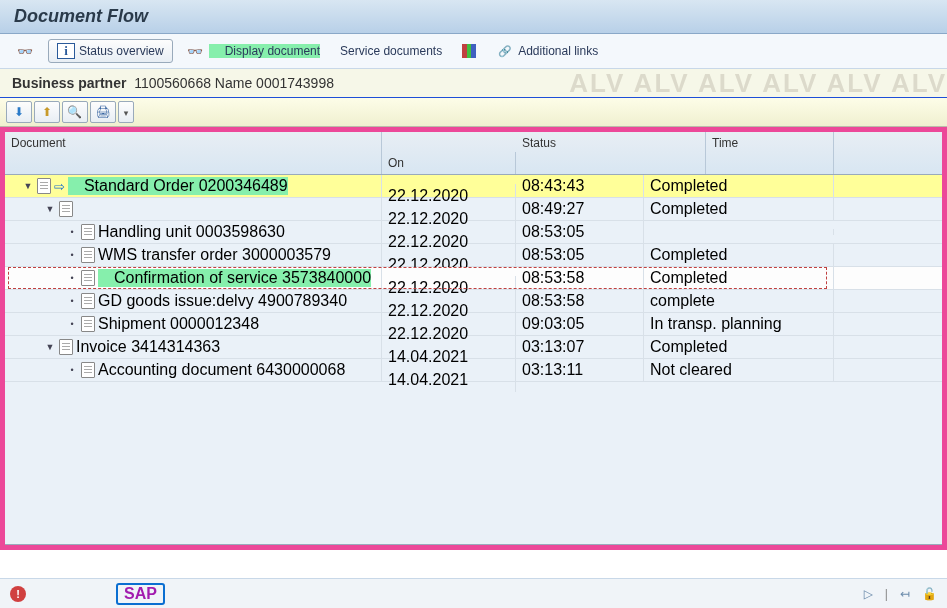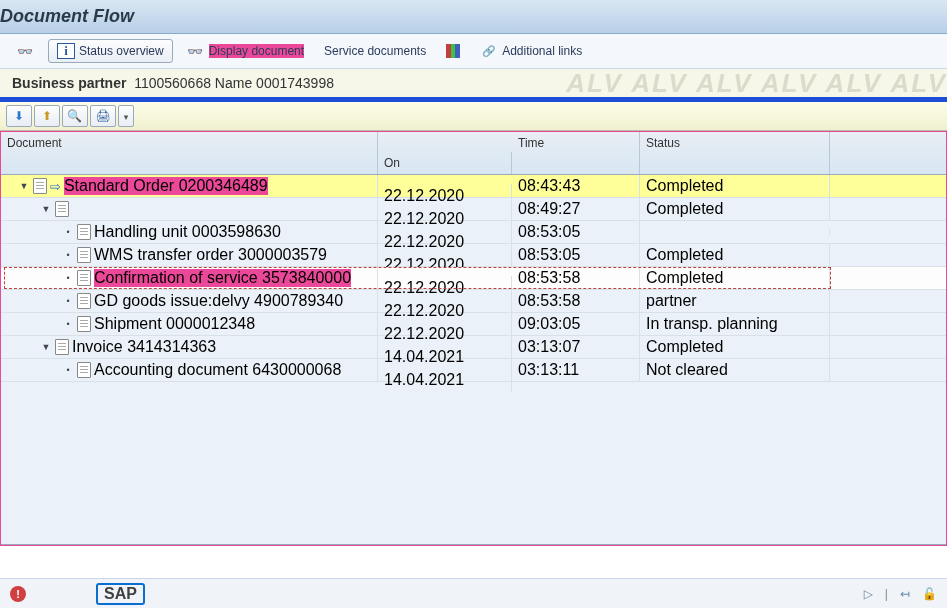--- a/index.html
+++ b/index.html
@@ -1,29 +1,29 @@
 <!DOCTYPE html>
 <html><head>
 <meta charset="utf-8">
 <style>
   * { box-sizing: border-box; font-family: Arial, sans-serif; }
   body { margin: 0; width: 947px; height: 608px; background: #fff; overflow: hidden; }
-  .title-bar { background: linear-gradient(#d8e6f2, #b8d0e8); padding: 6px 0; border-bottom: 1px solid #8aa8c8; }
+  .title-bar { background: linear-gradient(#d8e6f2, #b8d0e8); padding: 6px 14px; border-bottom: 1px solid #8aa8c8; }
   .title-bar h1 { margin: 0; font-size: 18px; font-style: italic; font-weight: bold; color: #2a3a4a; }
   .toolbar { background: #f4f8fc; padding: 5px 10px; border-bottom: 1px solid #c8d8e8; display: flex; align-items: center; gap: 8px; }
   .tbtn { display: inline-flex; align-items: center; gap: 4px; background: linear-gradient(#fdfdfd,#e8eef4); border: 1px solid #9ab; border-radius: 3px; padding: 3px 8px; font-size: 12px; cursor: pointer; color: #2a3a5a; }
   .tlink { display: inline-flex; align-items: center; gap: 4px; font-size: 12px; color: #2a3a5a; cursor: pointer; padding: 3px 6px; }
-  .highlight-y { background: #ec4899; }
+  .highlight-y { background: #86efac; padding-left: 16px; }
   .icon-box { display:inline-flex; width:18px; height:16px; align-items:center; justify-content:center; font-size:12px; }
-  .bp-row { background: #f6f7e8; padding: 6px 12px; border-bottom: 5px solid #1d4ed8; font-size: 14px; color: #333; position:relative; }
+  .bp-row { background: #f6f7e8; padding: 6px 12px; border-bottom: 1px solid #1d4ed8; font-size: 14px; color: #333; position:relative; }
   .bp-row b { font-weight: bold; }
-  .alv-water { position:absolute; right:0; top:0; bottom:0; font-size:26px; font-weight:bold; font-style:italic; color:#ccc8b8; letter-spacing:2px; display:flex; align-items:center; overflow:hidden; opacity:.6;}
+  .alv-water { position:absolute; right:0; top:0; bottom:0; font-size:26px; font-weight:bold; color:#ccc8b8; letter-spacing:2px; display:flex; align-items:center; overflow:hidden; opacity:.6;}
   .tree-toolbar { background: linear-gradient(#fdfde8,#f0f0d0); padding: 3px 6px; border-bottom:1px solid #bba; display:flex; gap:2px; }
   .mini-btn { width:26px; height:22px; background: linear-gradient(#fdfdfd,#e8eef4); border:1px solid #9ab; border-radius:2px; display:inline-flex; align-items:center; justify-content:center; cursor:pointer; font-size:12px; color:#2a5a9a;}
-  .grid-wrap { border:1px solid #ec4899; margin:0; }
+  .grid-wrap { border:5px solid #ec4899; margin:0; }
   .grid-header { display:flex; background: linear-gradient(#e8eef4,#d8e6f2); border-bottom:1px solid #9ab; font-size:12px; color:#333;}
   .gh-cell { padding:4px 6px; border-right:1px solid #b8c8d8; }
   .c-doc { width:377px; }
   .c-on { width:134px;margin-top:20px; }
   .c-time { width:128px; }
   .c-status { width:190px; }
   .grow { display:flex; border-bottom:1px solid #d8e0e8; align-items:center; height:23px; }
   .grow .gc { padding:3px 6px; border-right:1px solid #d8e0e8; overflow:hidden; white-space:nowrap; }
   .grow .gc.c-doc { display:flex; align-items:center; gap:3px; }
   .grow.alt { background:#eaf1f8; }
@@ -31,21 +31,21 @@
   .grow.sel { background:#fdfdfd; position:relative; }
   .grow.sel::after { content:''; position:absolute; left:3px; right:115px; top:0; bottom:0; border:1px dashed #c04040; pointer-events:none;}
   .indent { display:inline-block; }
   .tree-toggle { width:12px; text-align:center; color:#445; cursor:pointer; font-size:9px;}
   .doc-icon { width:14px; height:16px; background:#fff; border:1px solid #888; border-radius:1px; position:relative; display:inline-block;}
   .doc-icon::after { content:''; position:absolute; top:3px; left:2px; right:2px; height:1px; background:#aaa; box-shadow:0 3px 0 #aaa, 0 6px 0 #aaa;}
   .arrow-icon { color:#1e70c8; font-size:13px; }
   .tree-area { height: 370px; background:#eaf1f8; overflow:auto; border-bottom:1px solid #9ab;}
   .status-bar { position:absolute; bottom:0; left:0; right:0; height:30px; background:#f0f4f8; border-top:1px solid #c8d8e8; display:flex; align-items:center; padding:0 10px; font-size:12px; gap:10px;}
   .err-icon { width:16px; height:16px; border-radius:50%; background:#d04040; color:#fff; display:inline-flex; align-items:center; justify-content:center; font-weight:bold; font-size:11px;}
-  .sap-logo { color:#404040; font-weight:bold; font-size:16px; border:2px solid #0a6ed1; padding:0 6px; border-radius:3px; margin-left:60px;}
+  .sap-logo { color:#a21caf; font-weight:bold; font-size:16px; border:2px solid #0a6ed1; padding:0 6px; border-radius:3px; margin-left:80px;}
   .status-right { margin-left:auto; display:flex; gap:12px; align-items:center; color:#888;}
   .glasses-icon::before { content:'👓'; font-size:13px; }
   .info-icon { width:18px; height:16px; border:1px solid #2a5a9a; background:#fff; color:#2a5a9a; font-weight:bold; display:inline-flex; align-items:center; justify-content:center; font-family:serif; font-size:13px;}
   .chart-icon { display:inline-block; width:14px; height:14px; background: linear-gradient(to right, #c04040 33%, #40c040 33% 66%, #4060c0 66%); }
   .link-icon::before { content:'🔗'; font-size:11px; }
   .binoc-icon::before { content:'🔍'; font-size:12px;}
   .print-icon::before { content:'🖨'; font-size:12px;}
   .expand-icon::before { content:'⬇'; color:#2a7ac8;}
   .collapse-icon::before { content:'⬆'; color:#c89a2a;}
   .more-icon::before { content:'▾'; font-size:9px; color:#555;}
@@ -102,22 +102,22 @@
     </span>
   <span class="mini-btn" style="width:16px">
       <span class="more-icon"></span>
     </span>
 </div>
 
 <div class="grid-wrap">
   <div class="grid-header">
     <div class="gh-cell c-doc">Document</div>
     <div class="gh-cell c-on">On</div>
+    <div class="gh-cell c-status">Status</div>
     <div class="gh-cell c-time">Time</div>
-    <div class="gh-cell c-status">Status</div>
   </div>
   <div class="tree-area" id="tree-body">
       <div class="grow hl">
         <div class="gc c-doc">
           <span class="indent" style="width: 8px;"></span>
           <span class="tree-toggle">▼</span>
           <span class="doc-icon"></span>
           <span class="arrow-icon">⇨</span>
           <span class="highlight-y"> Standard Order 0200346489</span>
         </div>
@@ -170,21 +170,21 @@
       </div>
       <div class="grow">
         <div class="gc c-doc">
           <span class="indent" style="width: 52px;"></span>
           <span class="tree-toggle">•</span>
           <span class="doc-icon"></span>
           <span> GD goods issue:delvy 4900789340</span>
         </div>
         <div class="gc c-on">22.12.2020</div>
         <div class="gc c-time">08:53:58</div>
-        <div class="gc c-status">partner</div>
+        <div class="gc c-status">complete</div>
       </div>
       <div class="grow alt">
         <div class="gc c-doc">
           <span class="indent" style="width: 52px;"></span>
           <span class="tree-toggle">•</span>
           <span class="doc-icon"></span>
           <span> Shipment 0000012348</span>
         </div>
         <div class="gc c-on">22.12.2020</div>
         <div class="gc c-time">09:03:05</div>

